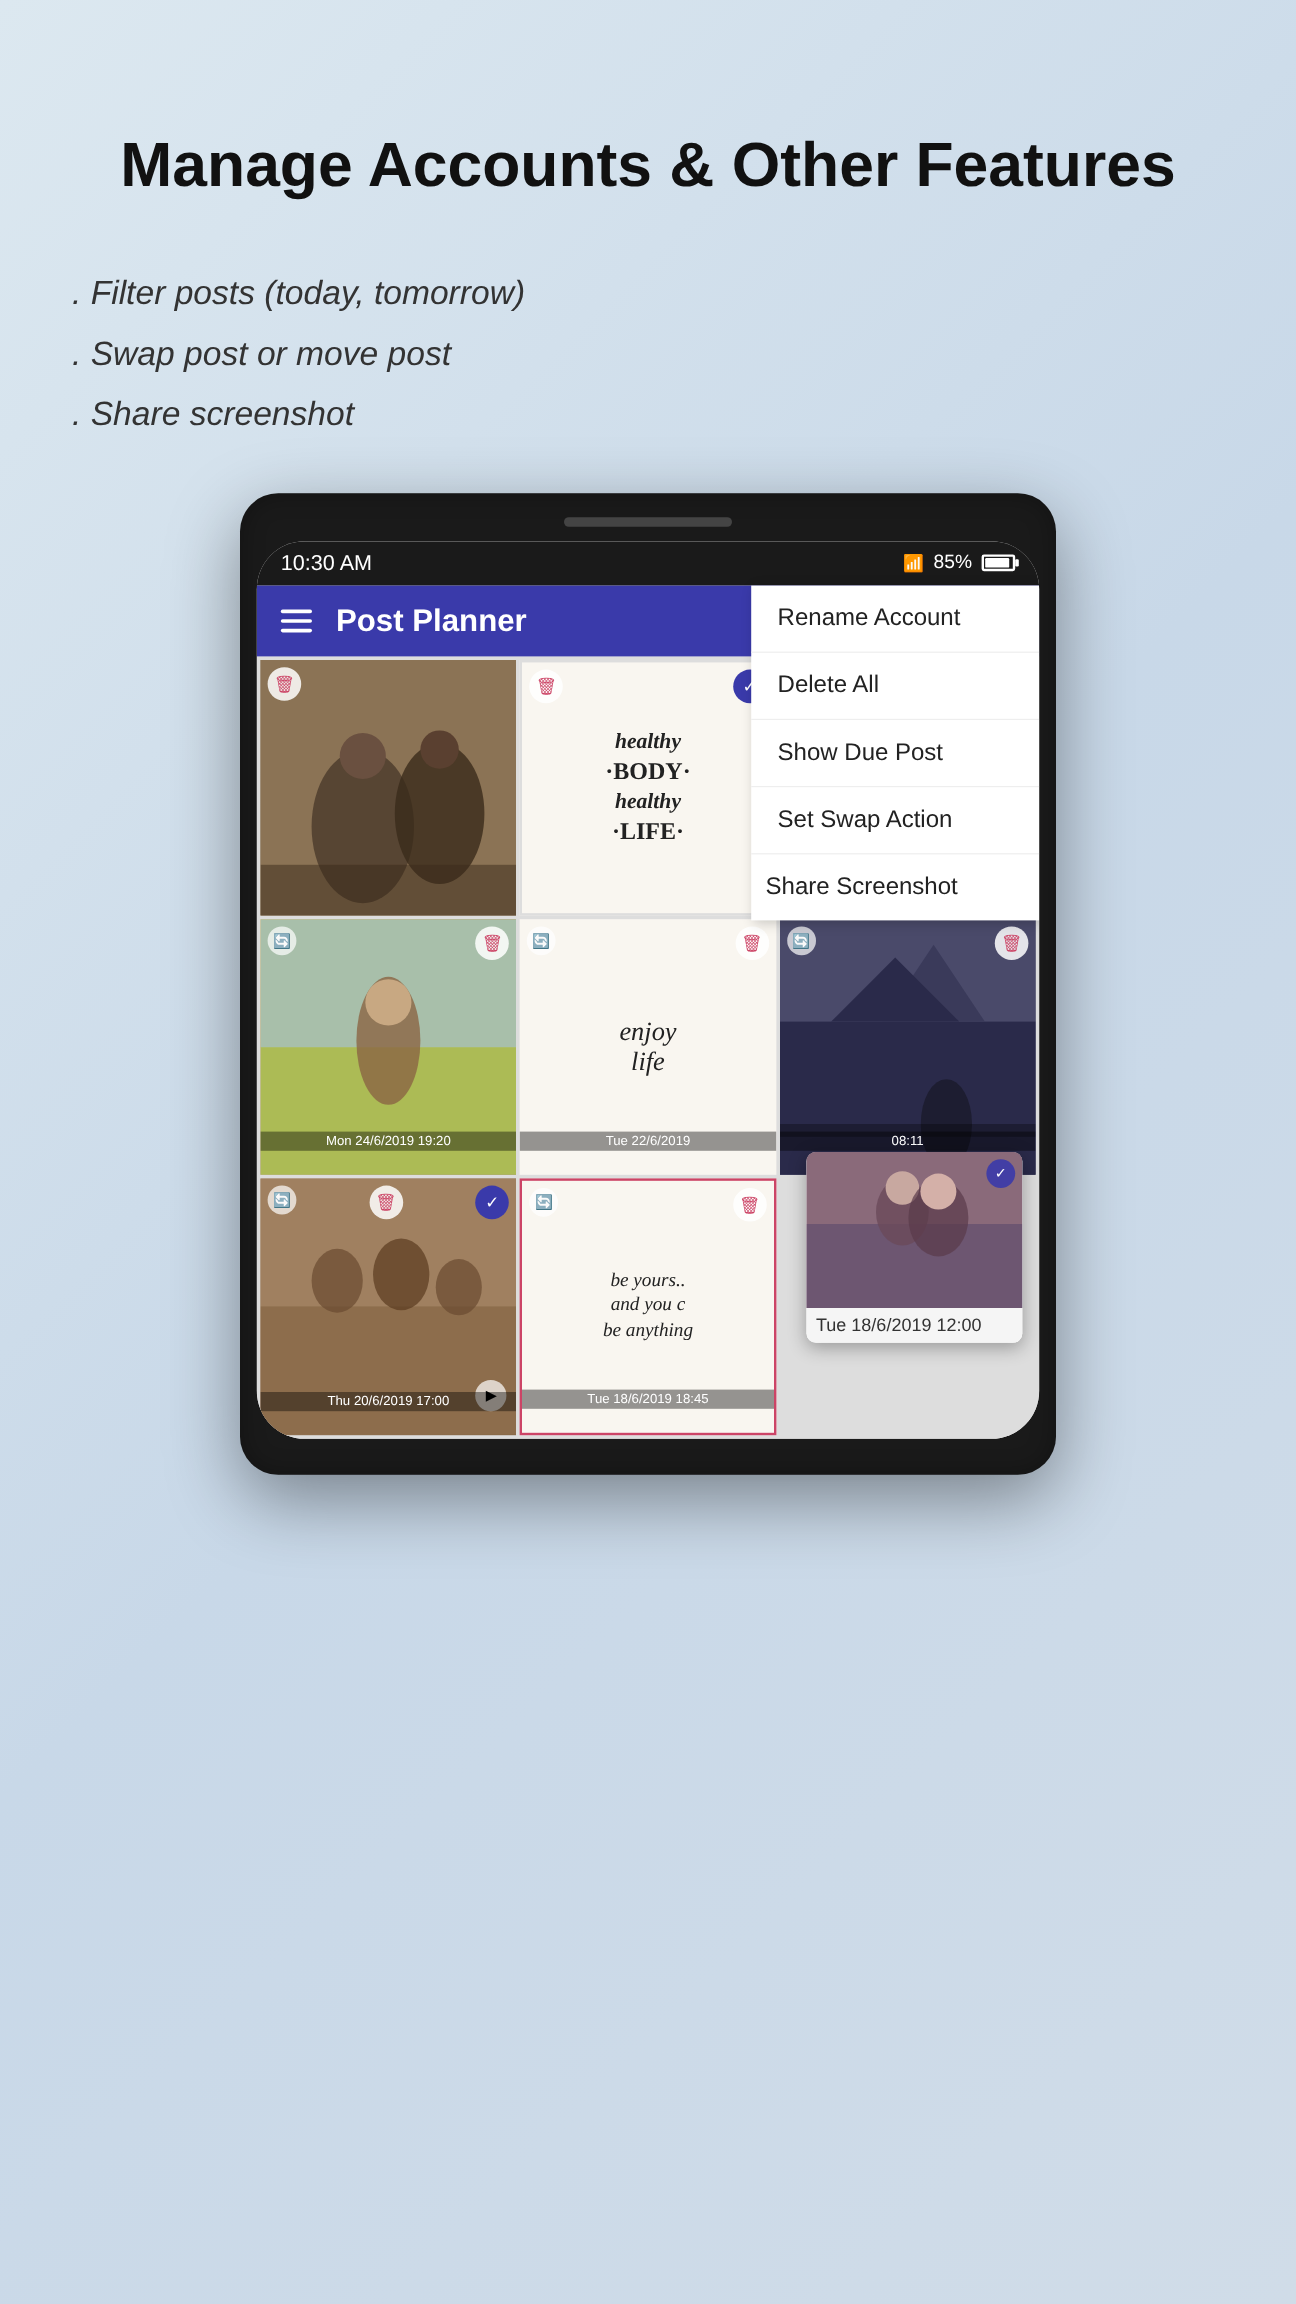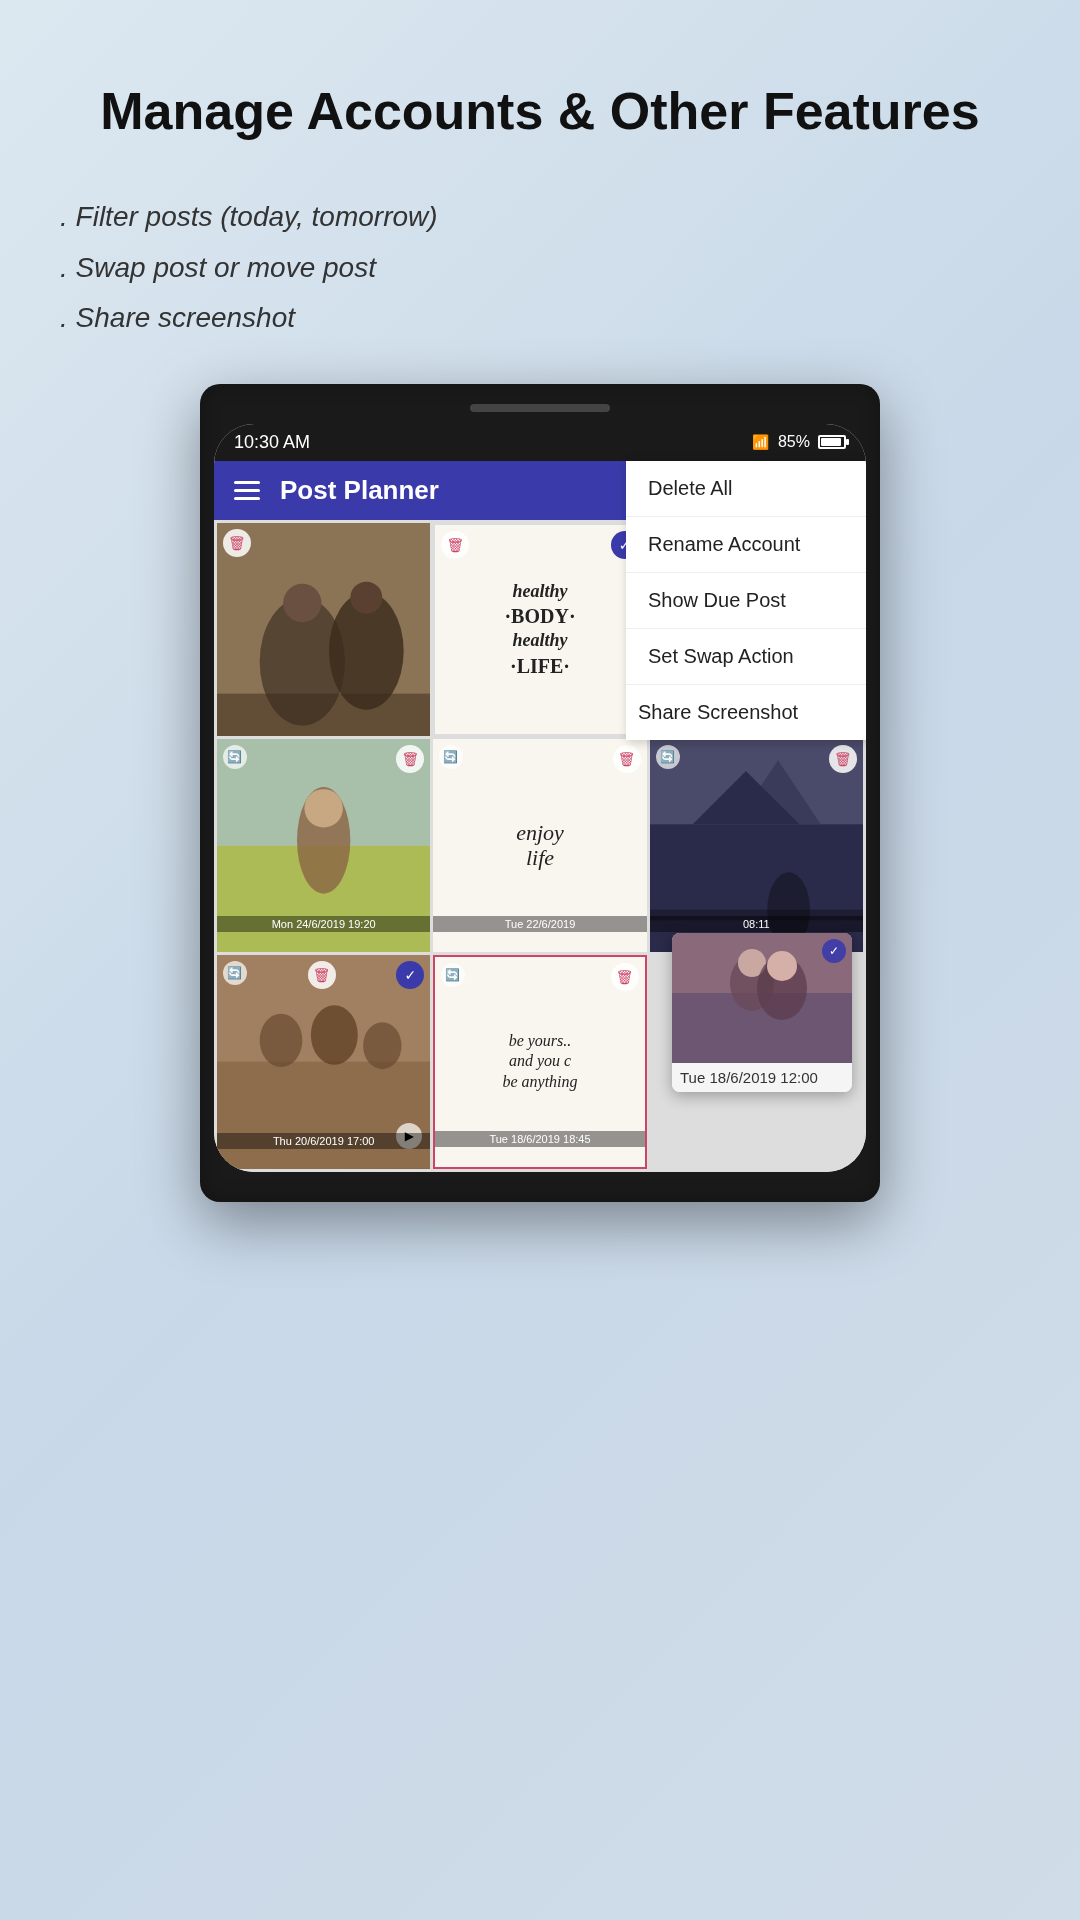--- a/index.html
+++ b/index.html
@@ -8,21 +8,21 @@
       height: 1920px;
       background: linear-gradient(135deg, #dce8f0 0%, #c8d8e8 50%, #d0dce8 100%);
       font-family: Arial, sans-serif;
       overflow: hidden;
       position: relative;
     }
 
     
     .page-header {
       text-align: center;
-      padding: 80px 60px 30px;
+      padding: 107px 60px 30px;
     }
     .page-title {
       font-size: 52px;
       font-weight: 900;
       color: #111;
       line-height: 1.2;
       font-family: 'Arial Black', sans-serif;
     }
 
     
@@ -41,21 +41,21 @@
       font-style: italic;
       line-height: 1.8;
     }
 
     
     .phone-frame {
       position: relative;
       width: 680px;
       margin: 0 auto;
       background: #1a1a1a;
-      border-radius: 20px;
+      border-radius: 32px;
       padding: 20px 14px 30px;
       box-shadow: 0 20px 60px rgba(0,0,0,0.4), inset 0 0 20px rgba(0,0,0,0.3);
     }
     .phone-notch {
       width: 140px;
       height: 8px;
       background: #444;
       border-radius: 4px;
       margin: 0 auto 12px;
     }
@@ -350,22 +350,22 @@
 
     <div class="app-header">
       <div class="hamburger">
         <span></span>
           <span></span>
           <span></span>
       </div>
       <span class="app-title">Post Planner</span>
 
       <div class="dropdown-menu">
+        <div class="dropdown-item">Rename Account</div>
         <div class="dropdown-item">Delete All</div>
-        <div class="dropdown-item">Rename Account</div>
         <div class="dropdown-item">Show Due Post</div>
         <div class="dropdown-item">Set Swap Action</div>
         <div class="dropdown-item">Share Screenshot</div>
       </div>
     </div>
 
     <div class="posts-grid">
 
       <div class="post-cell cell-1">
         <svg width="100%" height="100%" viewBox="0 0 200 200" xmlns="http://www.w3.org/2000/svg">

